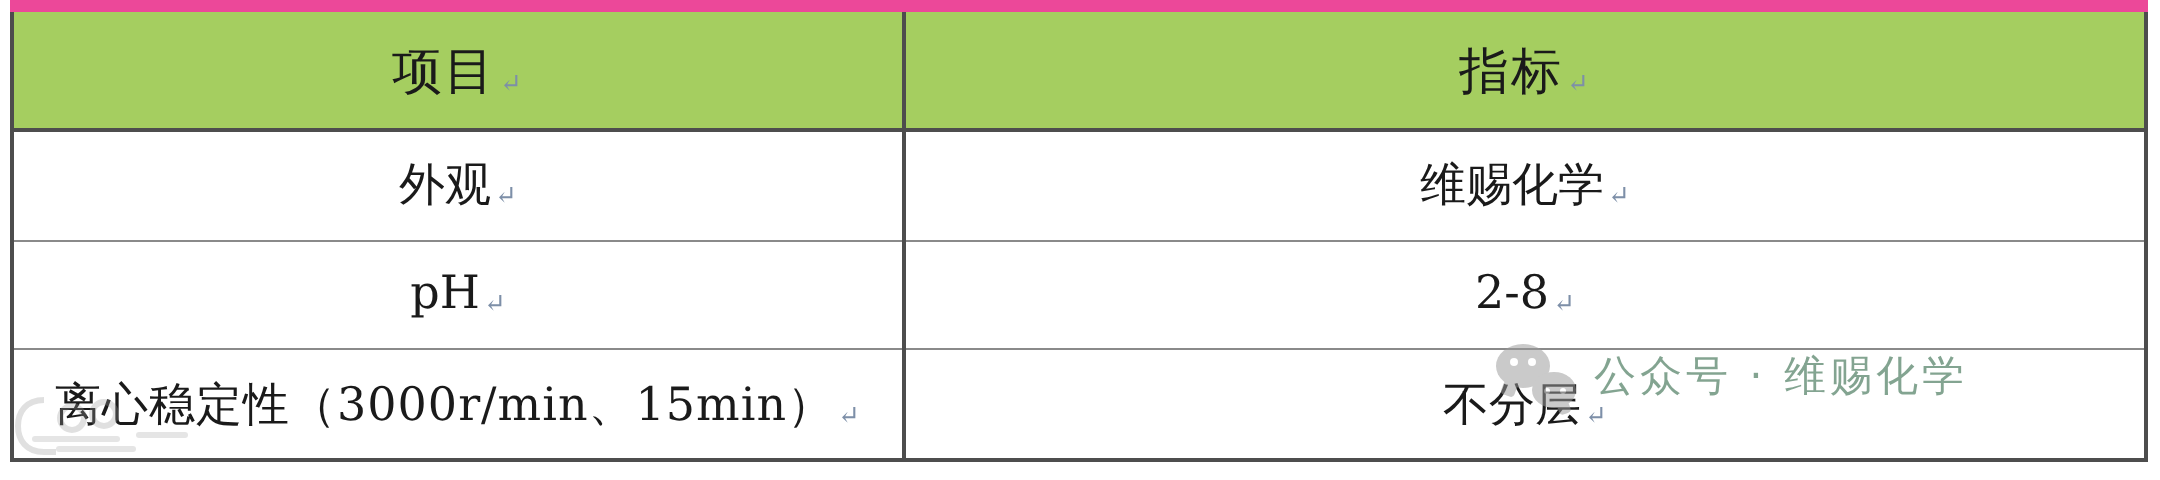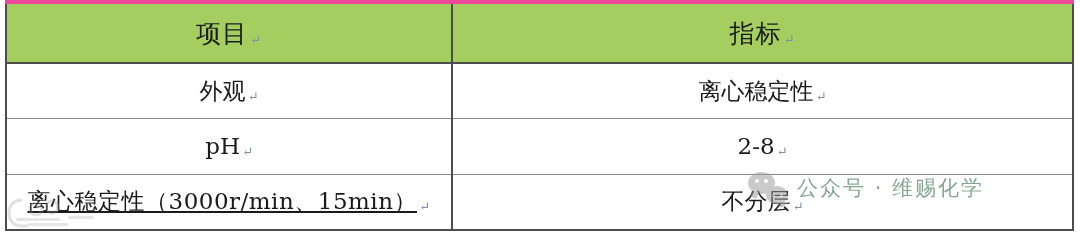--- a/index.html
+++ b/index.html
@@ -44,21 +44,21 @@
     border-right: 2px solid #4d4d4d;
     border-top: 1.5px solid #8a8a8a;
     border-bottom: 1.5px solid #8a8a8a;
     position: relative;
     background-clip: padding-box;
   }
 
   #spec-table thead th {
     background: #a5ce60;
     height: 58px;
-    border-top: 4px solid #ec4899;
+    border-top: 6px solid #ec4899;
     border-bottom: 2px solid #4d4d4d;
     font-size: 25px;
     letter-spacing: 1px;
   }
 
   #spec-table tbody td {
     height: 43px;
     font-size: 23px;
     background: #ffffff;
     margin-left: 12px;
@@ -79,21 +79,20 @@
     display: inline-block;
     font-size: 13px;
     color: #7d8fa8;
     vertical-align: baseline;
     margin-left: 2px;
     transform: translateY(2px);
   }
 
   .row-label-long .cell-inner {
     letter-spacing: 0.5px;
-    text-decoration: underline;
   }
 
   
   .watermark {
     position: absolute;
     pointer-events: none;
     user-select: none;
   }
 
   #watermark-main {
@@ -195,21 +194,21 @@
   </thead>
   <tbody>
     <tr>
       <td>
         <span class="cell-inner">
           <span>外观</span><span class="pilcrow">↵</span>
         </span>
       </td>
       <td>
         <span class="cell-inner">
-          <span>离心稳定性</span><span class="pilcrow">↵</span>
+          <span>维赐化学</span><span class="pilcrow">↵</span>
         </span>
       </td>
     </tr>
     <tr>
       <td>
         <span class="cell-inner">
           <span>pH</span><span class="pilcrow">↵</span>
         </span>
       </td>
       <td>

